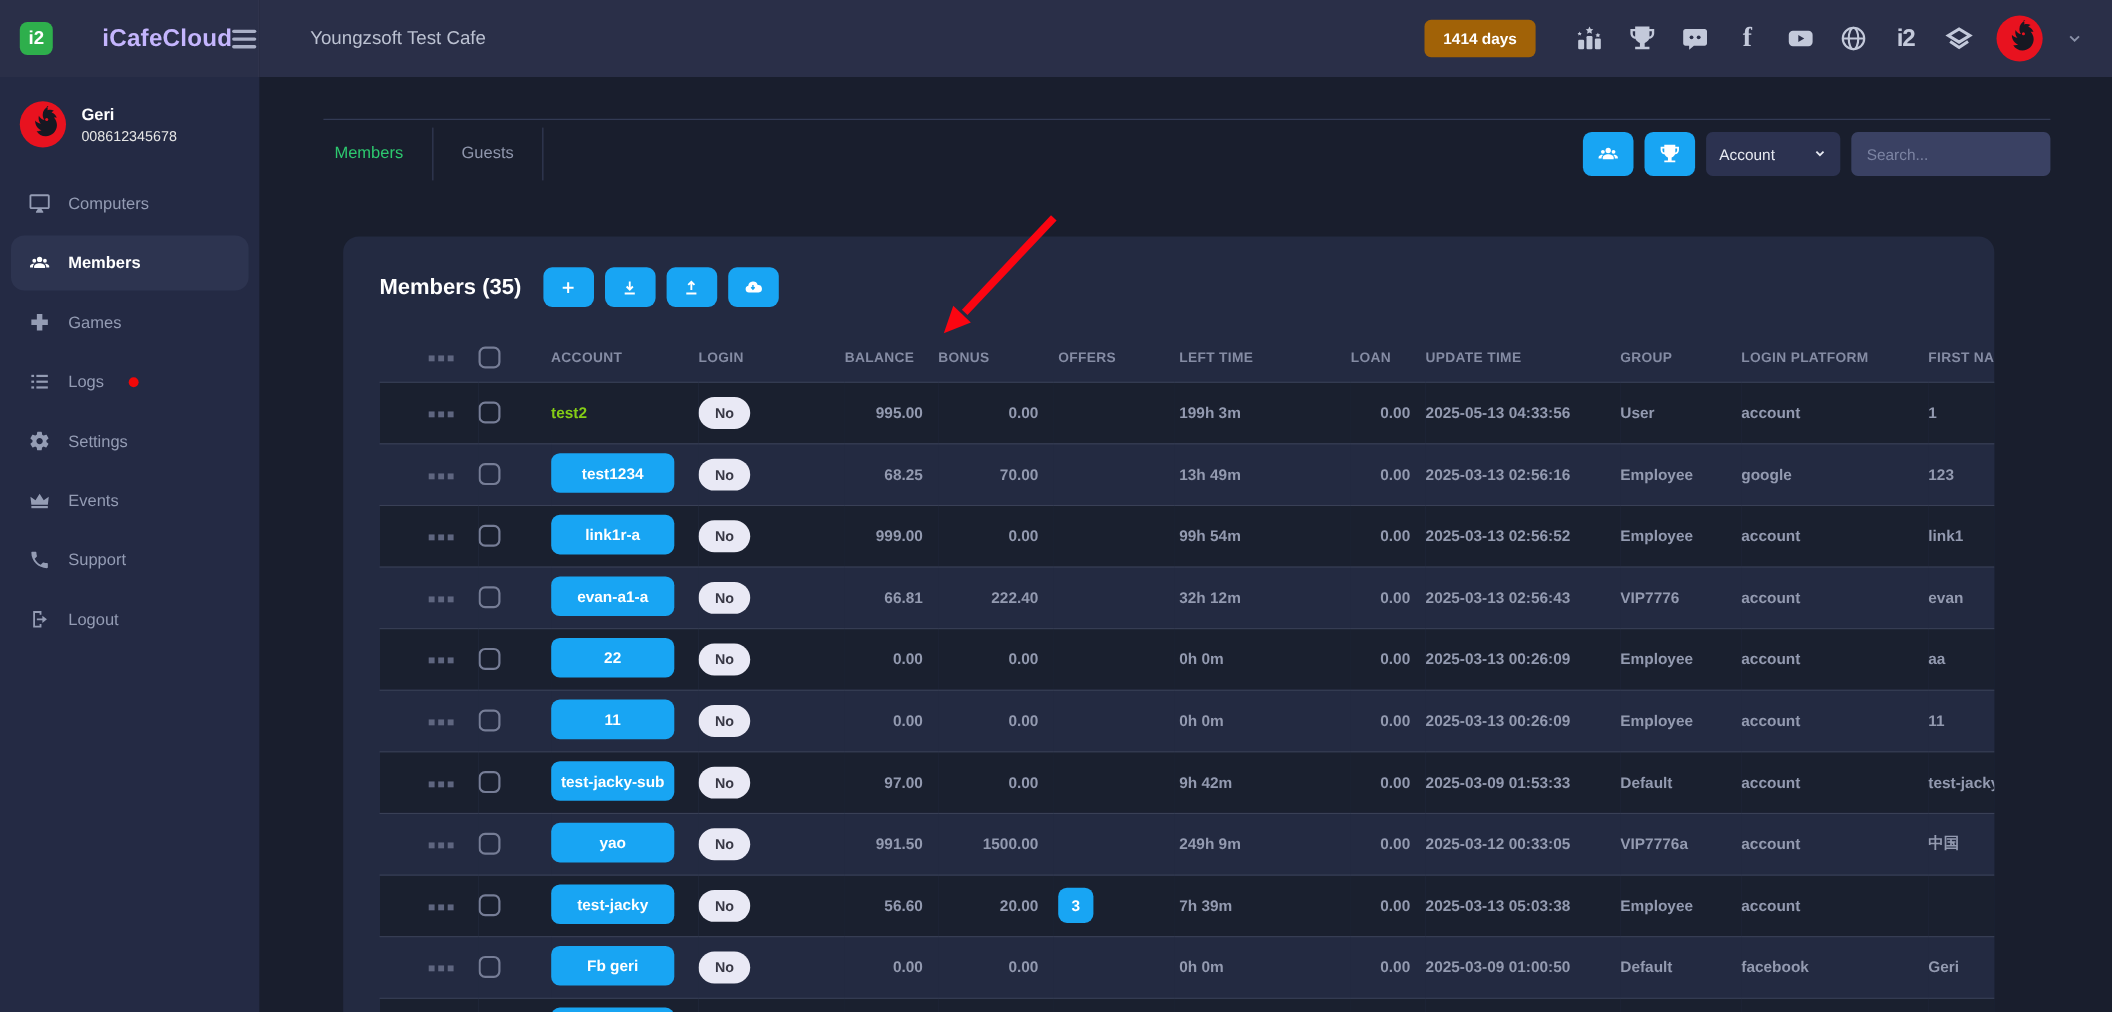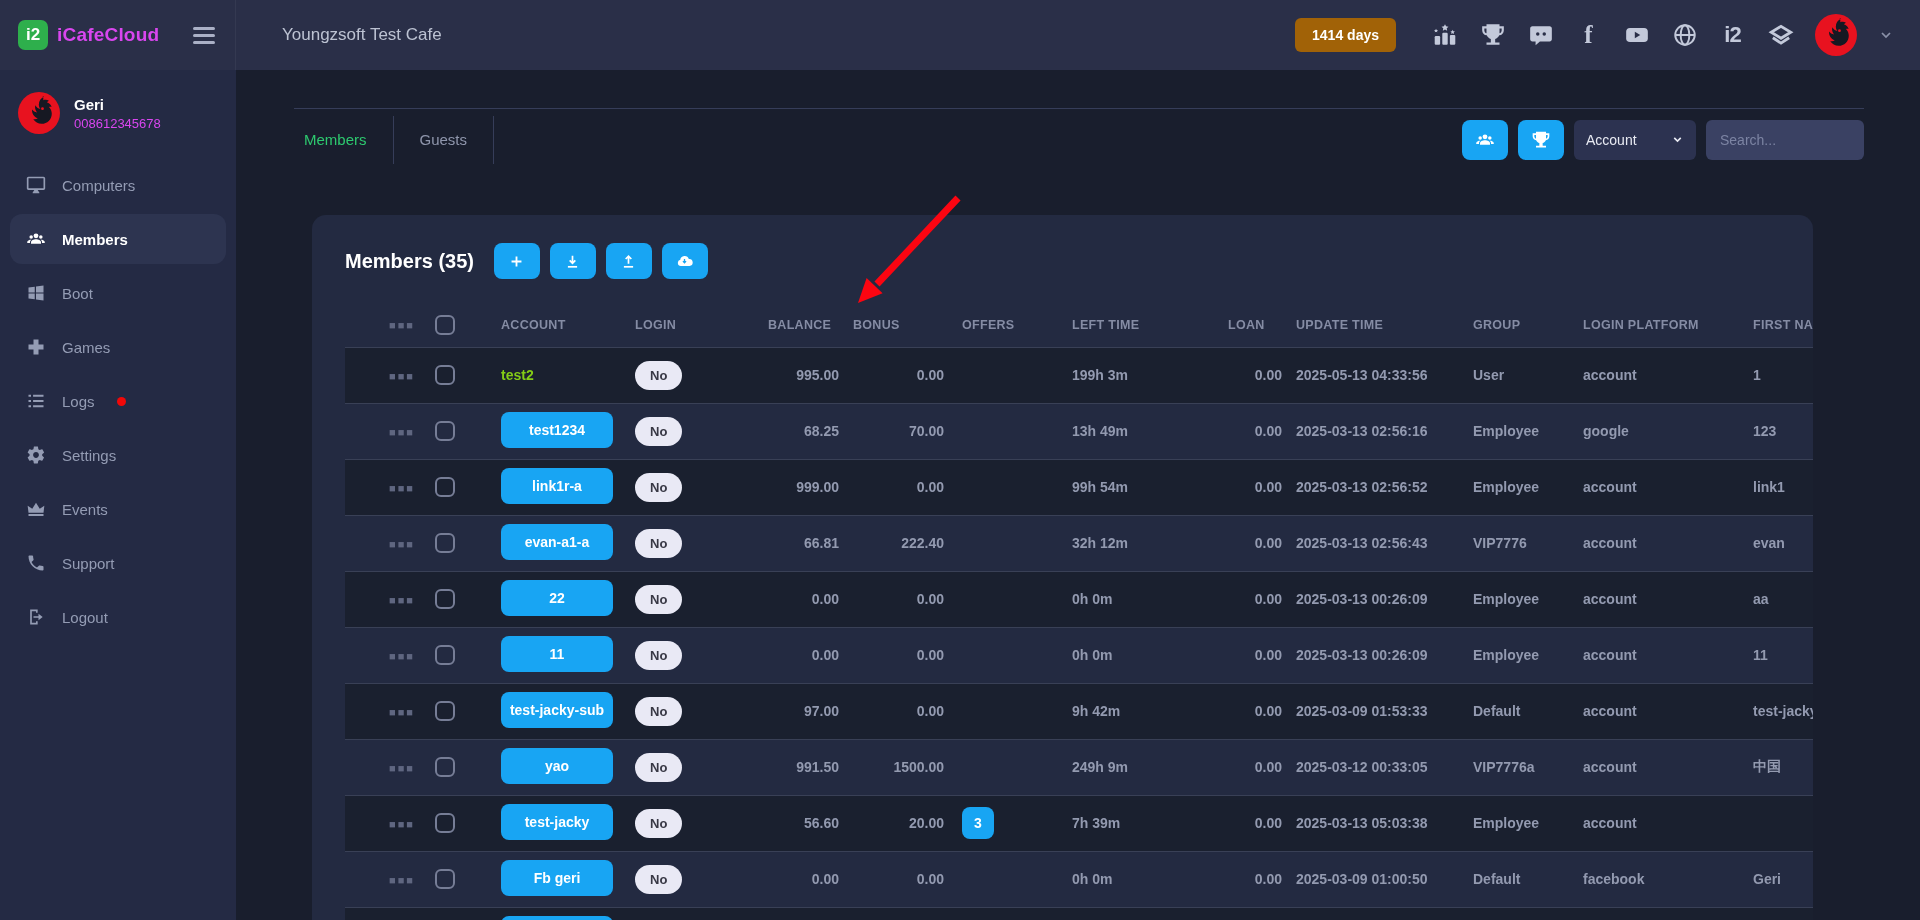--- a/index.html
+++ b/index.html
@@ -5,58 +5,58 @@
   * { margin:0; padding:0; box-sizing:border-box; }
   html,body { width:1920px; height:920px; overflow:hidden; }
   body { background:#191e2d; font-family:"Liberation Sans","DejaVu Sans",sans-serif; position:relative; }
 
   .app { display:grid; grid-template-columns:236px 1fr; grid-template-rows:70px 850px; width:1920px; height:920px; }
 
   
   .logo-area { grid-column:1; grid-row:1; background:#2a2f48; display:flex; align-items:center; justify-content:space-between; padding:0 20px 0 18px; border-right:1px solid rgba(255,255,255,.05); }
   .logo-wrap { display:flex; align-items:center; gap:9px; }
   .logo-mark { width:30px; height:30px; background:#2eaf4c; border-radius:7px; color:#fff; font-weight:700; font-size:17px; display:flex; align-items:center; justify-content:center; }
-  .logo-text { color:#d946ef; font-size:19px; font-weight:700; letter-spacing:.2px; }
+  .logo-text { color:#c4b5fd; font-size:22px; font-weight:700; letter-spacing:.2px;margin-left:36px; }
   .hamburger { display:flex; flex-direction:column; gap:4px; cursor:pointer; }
   .hamburger span { display:block; width:22px; height:3px; background:#aab0c6; border-radius:2px; }
 
   .topbar { grid-column:2; grid-row:1; background:#2a2f48; display:flex; align-items:center; padding:0 26px 0 46px; }
   .cafe-title { color:#bcc2d2; font-size:17px; }
   .topbar-right { margin-left:auto; display:flex; align-items:center; gap:21px; }
   .days-badge { background:#a16207; color:#fff; font-size:14px; font-weight:700; border-radius:6px; padding:9px 17px; margin-right:14px; }
   .hicon { width:27px; height:27px; display:flex; align-items:center; justify-content:center; color:#c3c9da; }
   .hicon svg { width:26px; height:26px; }
   .fb-glyph { font-size:25px; font-weight:700; color:#c3c9da; font-family:"Liberation Serif",serif; }
   .i2-glyph { font-size:22px; font-weight:700; color:#c3c9da; letter-spacing:-1px; }
   .avatar { width:42px; height:42px; border-radius:50%; background:#e8121f; overflow:hidden; flex-shrink:0; }
   .chev { color:#8a91a8; }
 
   
   .sidebar { grid-column:1; grid-row:2; background:#242a44; padding-top:20px; }
   .profile { display:flex; align-items:center; gap:14px; padding:2px 20px 16px 18px; }
   .profile-name { color:#fff; font-weight:700; font-size:15px; }
-  .profile-id { color:#d946ef; font-size:13px; margin-top:3px; }
+  .profile-id { color:#e5e5e5; font-size:13px; margin-top:3px; }
   .nav { margin-top:10px; }
   .nav-item { display:flex; align-items:center; gap:16px; height:50px; margin:4px 10px; padding:0 16px; border-radius:12px; color:#949cb4; font-size:15px; cursor:pointer; }
   .nav-item svg { width:20px; height:20px; flex-shrink:0; }
   .nav-item.active { background:#2d3450; color:#fff; font-weight:700; }
   .dot-badge { width:9px; height:9px; background:#f10808; border-radius:50%; margin-left:6px; }
 
   
   .main { grid-column:2; grid-row:2; position:relative; overflow:hidden; background:#191e2d; }
 
   .toolbar { margin:38px 56px 0 58px; border-top:1px solid #363d59; height:62px; display:flex; align-items:center; }
   .tab { height:48px; display:flex; align-items:center; padding:0 26px; font-size:15px; color:#8f96ac; border-right:1px solid #363d59; cursor:pointer; }
   .tab:first-child { padding-left:10px; }
   .tab.active { color:#2dc96f; }
   .controls { margin-left:auto; display:flex; align-items:center; gap:10px; }
   .icon-btn { width:46px; height:40px; border-radius:8px; background:#18a5f3; border:none; display:flex; align-items:center; justify-content:center; cursor:pointer; color:#fff; }
   .icon-btn svg { width:20px; height:20px; }
   .select { width:122px; height:40px; background:#2c3250; border-radius:6px; color:#e8eaf2; font-size:14px; display:flex; align-items:center; justify-content:space-between; padding:0 12px; cursor:pointer; }
-  .search { width:158px; height:40px; background:#3a4163; border:none; border-radius:6px; color:#cfd3e2; padding:0 14px; font-size:14px; outline:none; }
+  .search { width:181px; height:40px; background:#3a4163; border:none; border-radius:6px; color:#cfd3e2; padding:0 14px; font-size:14px; outline:none; }
   .search::placeholder { color:#7c84a3; }
 
   
   .card { margin:45px 107px 0 76px; background:#232a41; border-radius:14px 14px 0 0; padding:28px 0 0 33px; height:707px; overflow:hidden; }
   .panel-head { display:flex; align-items:center; gap:10px; }
   .panel-title { color:#fff; font-size:20px; font-weight:700; margin-right:10px; }
   .act-btn { width:46px; height:36px; border-radius:8px; background:#18a5f3; border:none; display:flex; align-items:center; justify-content:center; cursor:pointer; color:#fff; }
   .act-btn svg { width:17px; height:17px; }
 
   table.tbl { border-collapse:collapse; table-layout:fixed; width:1558px; margin-top:24px; }
@@ -190,26 +190,20 @@
         <svg viewBox="0 0 24 24" fill="currentColor">
             <path d="M21 2H3c-1.1 0-2 .9-2 2v12c0 1.1.9 2 2 2h7l-2 3v1h8v-1l-2-3h7c1.1 0 2-.9 2-2V4c0-1.1-.9-2-2-2zm0 14H3V4h18v12z"></path>
           </svg>
         <span>Computers</span>
       </div>
       <div class="nav-item active">
         <svg viewBox="0 0 24 24">
             <use href="#sym-people"></use>
           </svg>
         <span>Members</span>
-      </div>
-      <div class="nav-item">
-        <svg viewBox="0 0 24 24" fill="currentColor">
-            <path d="M3 5.5l7.5-1v7H3zM12 4.3L21 3v8.5h-9zM3 12.5h7.5v7L3 18.5zM12 12.5h9V21l-9-1.3z"></path>
-          </svg>
-        <span>Boot</span>
       </div>
       <div class="nav-item">
         <svg viewBox="0 0 24 24" fill="currentColor">
             <path d="M9 3h6v6h6v6h-6v6H9v-6H3V9h6z"></path>
           </svg>
         <span>Games</span>
       </div>
       <div class="nav-item">
         <svg viewBox="0 0 24 24" fill="currentColor">
             <rect x="3" y="4.5" width="3" height="2.4"></rect>

